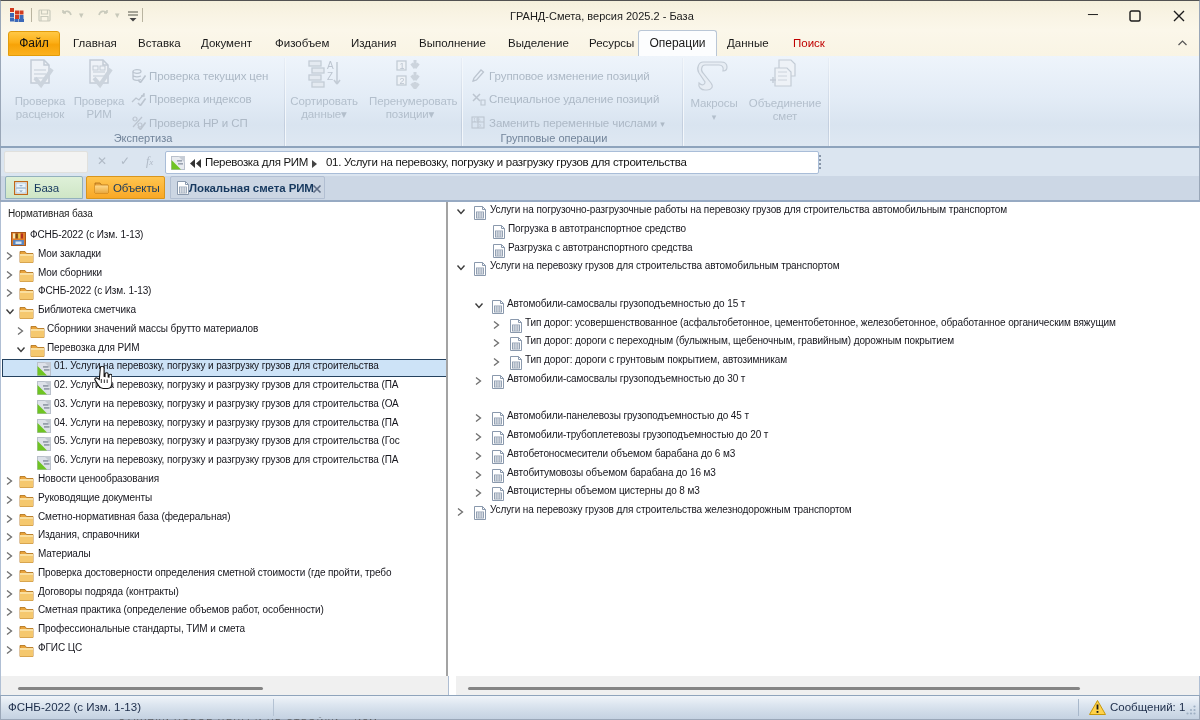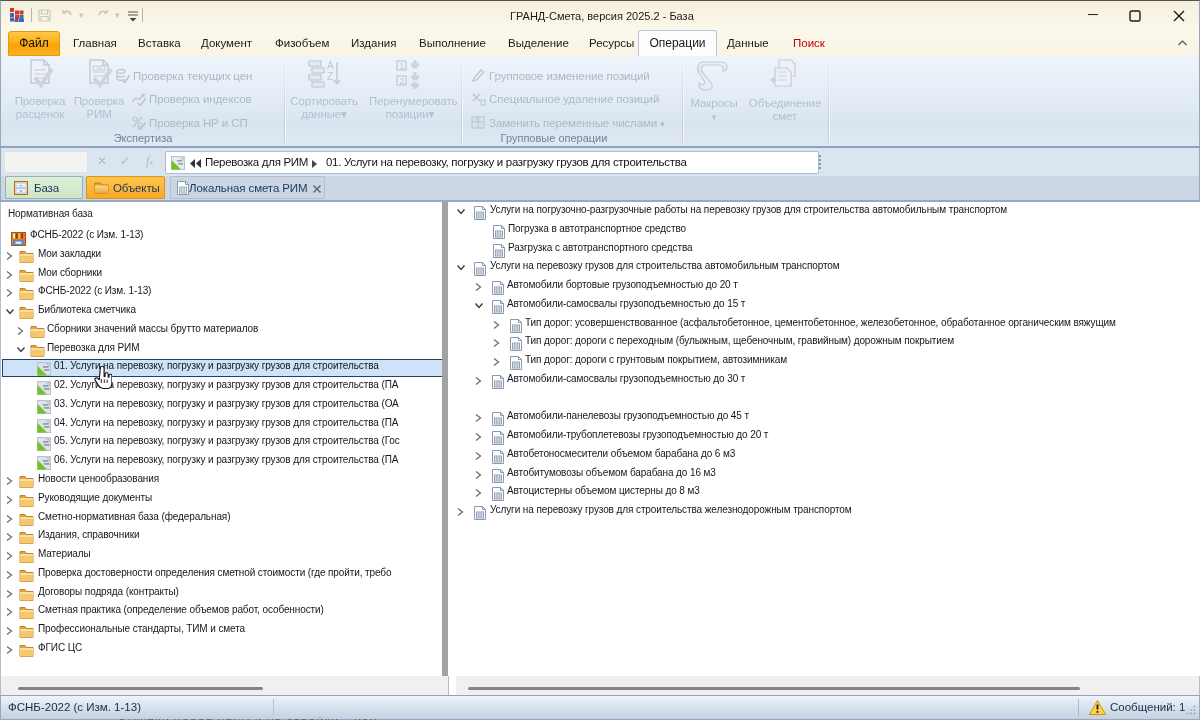--- a/index.html
+++ b/index.html
@@ -40,25 +40,25 @@
 .fico{position:absolute;top:6px;color:#b0bac6;font-size:12px;}
 #addrbar{position:absolute;left:164px;top:3px;width:654px;height:23px;background:#fff;border:1px solid #a9bdd8;border-radius:2px;font-size:11.5px;letter-spacing:-0.3px;color:#141414;}
 #searchbox{position:absolute;left:822px;top:3px;width:374px;height:23px;background:#fff;border:1px solid #a9bdd8;border-radius:2px;font-size:11.5px;color:#141414;}
 
 #tabstrip{position:absolute;left:0;top:176px;width:1200px;height:26px;background:#ccd7e5;
   border-left:1px solid #9aa7b8;border-right:1px solid #9aa7b8;}
 #tabstrip .bline{position:absolute;left:0;top:24px;width:1200px;height:2px;background:#97aac3;}
 .dtab{position:absolute;top:0px;height:23px;border-radius:2px 2px 0 0;font-size:11.5px;letter-spacing:-0.1px;color:#17395f;line-height:22px;white-space:nowrap;}
 #dt1{left:4px;width:78px;background:linear-gradient(180deg,#def0d8,#cfe6c6);border:1px solid #93b1bd;}
 #dt2{left:85px;width:79px;background:linear-gradient(180deg,#ffc54f,#f9a826);border:1px solid #d8951d;}
-#dt3{left:169px;width:155px;background:#ccd6e3;border:1px solid #b2bfd2;}
+#dt3{left:169px;width:155px;background:#ccd6e3;border:1px solid #b2bfd2;font-weight:bold;}
 
 #main{position:absolute;left:0;top:202px;width:1200px;height:474px;background:#fff;
   border-left:1px solid #b0bfd4;border-right:1px solid #b0bfd4;}
-#lpanel{position:absolute;left:0;top:0;width:447px;height:474px;background:#fff;border-right:6px solid #a3a3a3;overflow:hidden;}
+#lpanel{position:absolute;left:0;top:0;width:447px;height:474px;background:#fff;border-right:2px solid #a3a3a3;overflow:hidden;}
 #rpanel{position:absolute;left:455px;top:0;width:745px;height:474px;background:#fff;overflow:hidden;}
 .trow{position:absolute;height:18.76px;white-space:nowrap;font-size:10px;letter-spacing:-0.1px;color:#16161d;}
 .trow span.t{position:absolute;top:2px;}
 .exp{position:absolute;top:5px;}
 .ficon{position:absolute;top:3px;}
 #sel{position:absolute;left:1px;top:0.6px;width:445px;height:17.8px;background:#cde3f7;border:1px solid #24415e;}
 
 #scrollrow{position:absolute;left:0;top:676px;width:1200px;height:19px;background:#f0f0f0;
   border-left:1px solid #b0bfd4;border-right:1px solid #b0bfd4;}
 .thumb{position:absolute;top:11px;height:3px;background:#848484;border-radius:2px;}
@@ -149,21 +149,21 @@
     <svg width="30" height="34" viewBox="0 0 30 34" fill="none" stroke="#c3ccd6" stroke-width="1.5">
       <path d="M6 2 h13 l5 5 v18 h-18 z" fill="#eef2f7"></path>
         <path d="M19 2 v5 h5"></path>
       <rect x="9" y="8" width="5" height="4" stroke-width="1"></rect>
         <rect x="16" y="8" width="5" height="4" stroke-width="1"></rect>
       <path d="M9 14 h12 M9 18 h12" stroke-width="1"></path>
       <path d="M10 20 l6 7 l11 -16" stroke="#ccd4dd" stroke-width="4" fill="none"></path>
     </svg>
     <div>Проверка<br>РИМ</div>
   </div>
-  <div class="smallbtn" style="left:114px;top:12px"><svg class="gico" width="15" height="15" viewBox="0 0 15 15" fill="none" stroke="#bcc5d0" stroke-width="1.3">
+  <div class="smallbtn" style="left:130px;top:12px"><svg class="gico" width="15" height="15" viewBox="0 0 15 15" fill="none" stroke="#bcc5d0" stroke-width="1.3">
         <ellipse cx="6" cy="3.5" rx="4" ry="1.8"></ellipse>
         <path d="M2 3.5 v7 c0 1,2 1.8,4 1.8 s4 -.8,4 -.8 M2 7 c0 1,2 1.8,4 1.8 s4 -.8,4 -.8"></path>
         <path d="M7 12 l2.5 2.5 l5 -7" stroke-width="1.6"></path>
       </svg> Проверка текущих цен</div>
   <div class="smallbtn" style="left:130px;top:35px"><svg class="gico" width="15" height="15" viewBox="0 0 15 15" fill="none" stroke="#bcc5d0" stroke-width="1.3">
         <path d="M1 11 l4 -4 l3 2 l5 -6"></path>
         <path d="M13 2 v3 h-3"></path>
         <path d="M7 12 l2.5 2.5 l5 -7" stroke-width="1.6"></path>
       </svg> Проверка индексов</div>
   <div class="smallbtn" style="left:130px;top:59px"><svg class="gico" width="15" height="15" viewBox="0 0 15 15" fill="none" stroke="#bcc5d0" stroke-width="1.2">
@@ -679,36 +679,20 @@
         </span>
         <span style="position:absolute;left:18px;top:1px">
           <svg class="ficon" width="12" height="14" viewBox="0 0 12 14">
             <path d="M0.5 0.5 h8 l3 3 v10 h-11 z" fill="#fff" stroke="#8a99ad"></path>
             <path d="M8.5 0.5 v3 h3" fill="none" stroke="#8a99ad"></path>
             <rect x="2.5" y="6" width="7" height="6" fill="none" stroke="#8a99ad" stroke-width="0.9"></rect>
             <path d="M2.5 8 h7 M2.5 10 h7 M4.8 6 v6 M7.2 6 v6" stroke="#8a99ad" stroke-width="0.7"></path>
           </svg>
         </span>
         <span class="t" style="left:34px">Услуги на перевозку грузов для строительства автомобильным транспортом</span>
-      </div>
-      <div class="trow" style="left:0;top:75.04px;width:745px">
-        <span style="position:absolute;left:18px">
-          <svg class="exp" width="8" height="10" viewBox="0 0 8 10" fill="none" stroke="#6e6e6e" stroke-width="1.3">
-            <path d="M2 1.5 L6.5 5 L2 8.5"></path>
-          </svg>
-        </span>
-        <span style="position:absolute;left:36px;top:1px">
-          <svg class="ficon" width="12" height="14" viewBox="0 0 12 14">
-            <path d="M0.5 0.5 h8 l3 3 v10 h-11 z" fill="#fff" stroke="#8a99ad"></path>
-            <path d="M8.5 0.5 v3 h3" fill="none" stroke="#8a99ad"></path>
-            <rect x="2.5" y="6" width="7" height="6" fill="none" stroke="#8a99ad" stroke-width="0.9"></rect>
-            <path d="M2.5 8 h7 M2.5 10 h7 M4.8 6 v6 M7.2 6 v6" stroke="#8a99ad" stroke-width="0.7"></path>
-          </svg>
-        </span>
-        <span class="t" style="left:51px">Автомобили бортовые грузоподъемностью до 20 т</span>
       </div>
       <div class="trow" style="left:0;top:93.80000000000001px;width:745px">
         <span style="position:absolute;left:18px">
           <svg class="exp" width="10" height="9" viewBox="0 0 10 9" fill="none" stroke="#3c3c3c" stroke-width="1.4">
             <path d="M1.5 2.5 L5 6.5 L8.5 2.5"></path>
           </svg>
         </span>
         <span style="position:absolute;left:36px;top:1px">
           <svg class="ficon" width="12" height="14" viewBox="0 0 12 14">
             <path d="M0.5 0.5 h8 l3 3 v10 h-11 z" fill="#fff" stroke="#8a99ad"></path>

